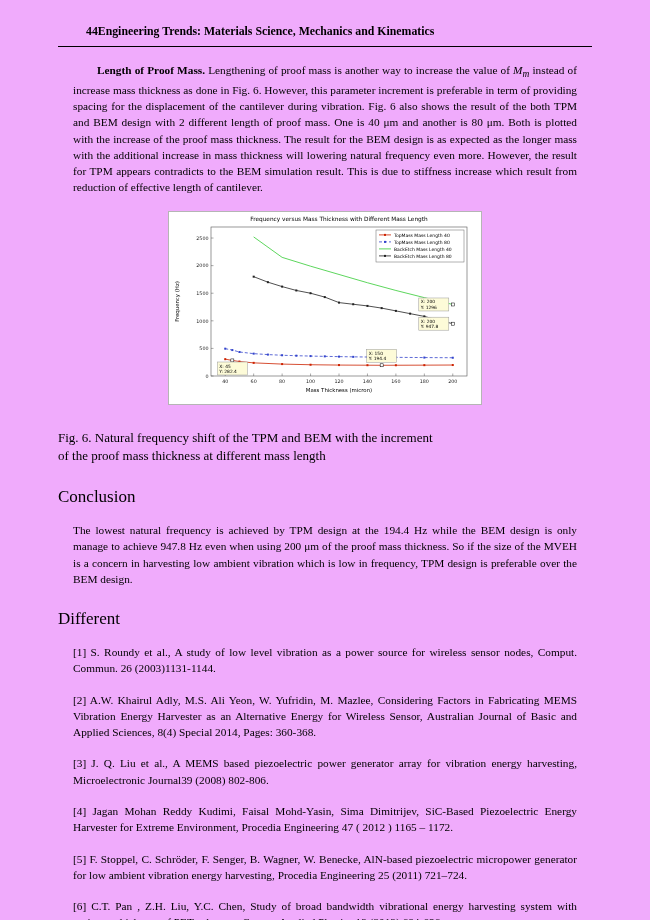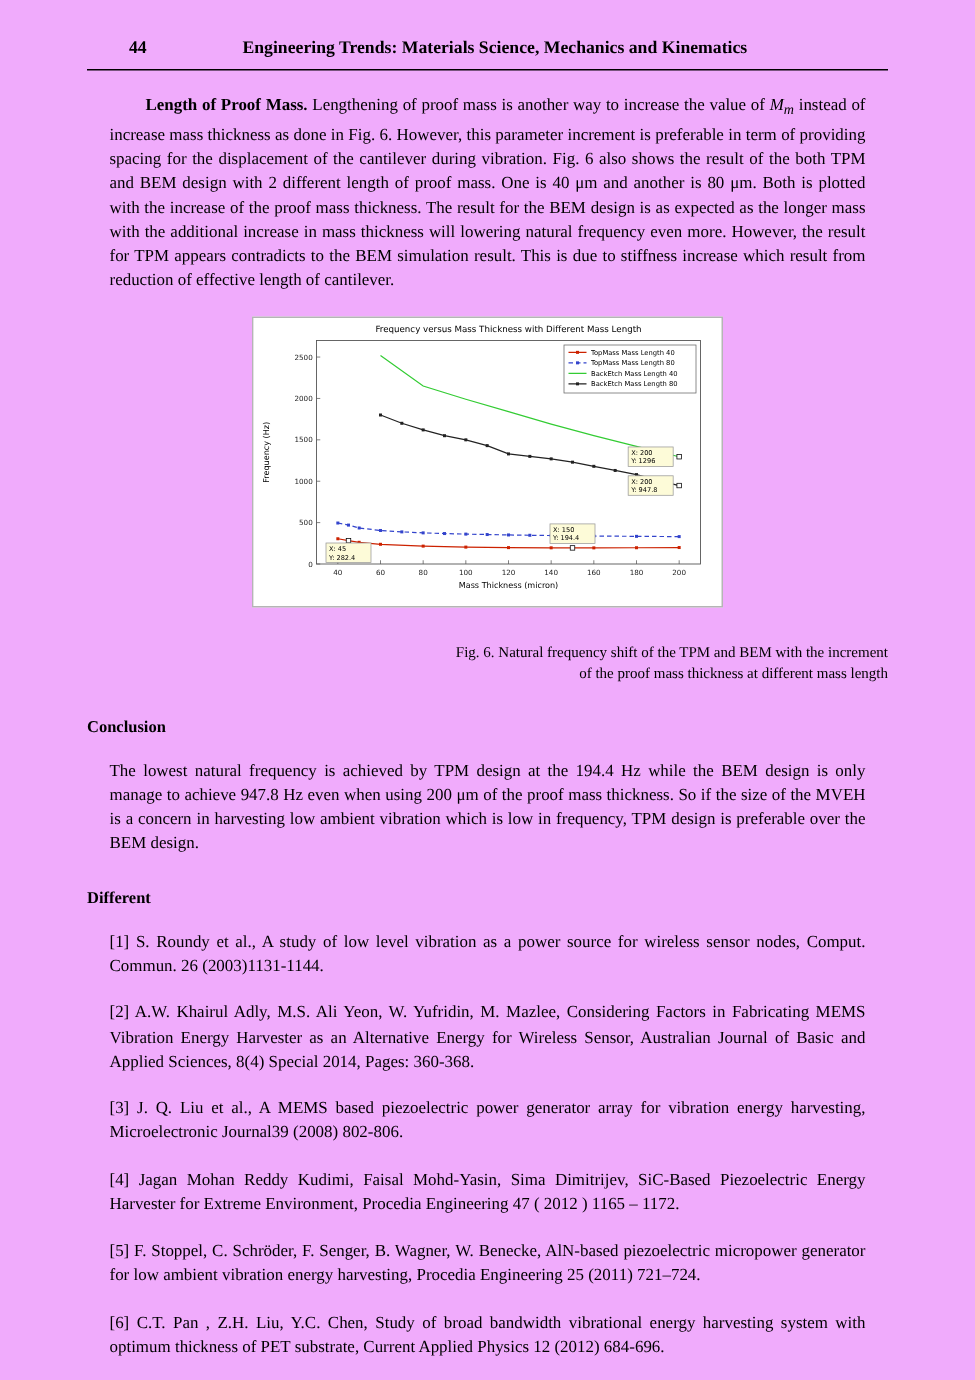--- a/index.html
+++ b/index.html
@@ -4,28 +4,28 @@
 <style>
   html,body{margin:0;padding:0;background:#ffffff;}
   .page{
     width:650px;height:920px;background:#f0abfc;box-sizing:border-box;
     padding:24px 58px 17px 58px;color:#000;
     font-family:"Liberation Serif", serif;
     overflow:hidden;
   }
   .hdr{display:flex;align-items:baseline;font-weight:bold;font-size:11.8px;}
   .hdr .pageno{margin-left:28px;}
-  .hdr .htitle{flex:1;text-align:center;padding-right:30px;}
+  .hdr .htitle{flex:1;text-align:left;padding-right:30px;}
   .hdr-rule{border:none;border-top:1.2px solid #000;margin:7px 0 0 0;}
   p.body{font-size:11.3px;line-height:1.44;text-align:justify;margin:15px;}
   .intro-para{margin-top:26px;text-indent:24px;}
   .figure-wrap{width:312px;margin:12px auto 4px auto;border:1px solid #b5b5b5;background:#fff;}
   svg.chart{display:block;font-family:"DejaVu Sans", sans-serif;}
-  .caption{text-align:right;font-size:10px;line-height:1.4;margin-top:24px;}
-  .sec-head{font-weight:bold;font-size:11px;margin:22px 0 0 0;}
+  .caption{text-align:left;font-size:13px;line-height:1.4;margin-top:24px;}
+  .sec-head{font-weight:normal;font-size:17px;margin:22px 0 0 0;}
   .sec-para{margin-top:9px;}
   .ref-para{margin-top:9px;}
 </style>
 </head>
 <body>
 
 <div class="page">
 
   <div class="hdr">
     <span class="pageno">44</span>

